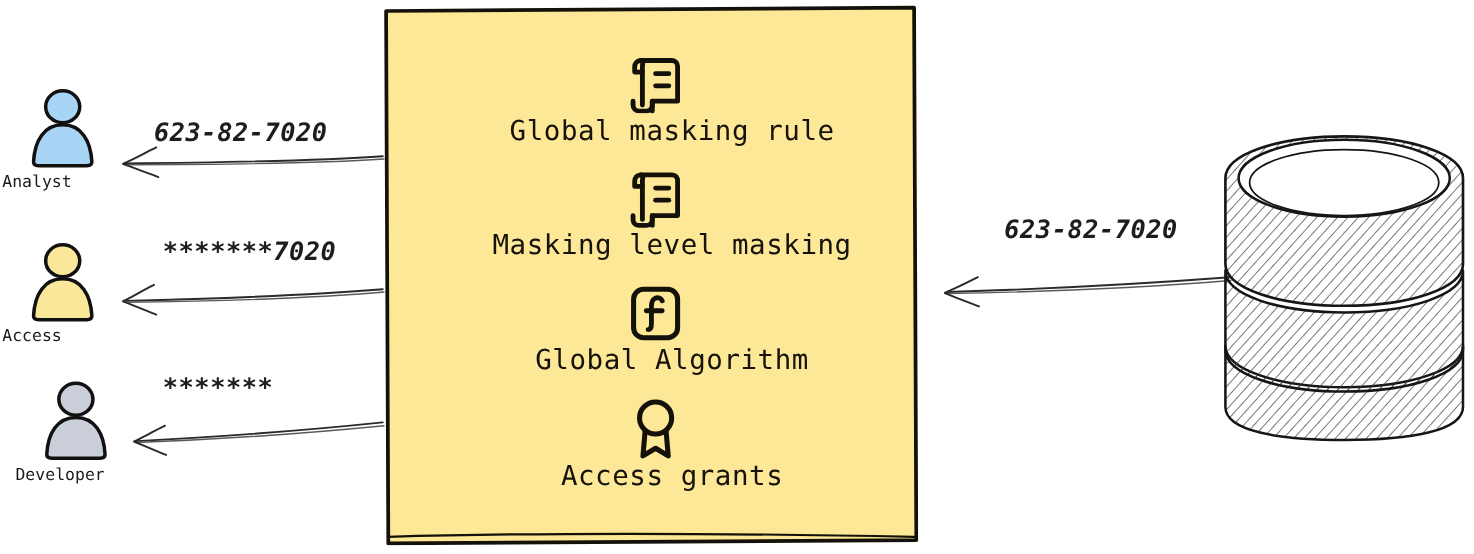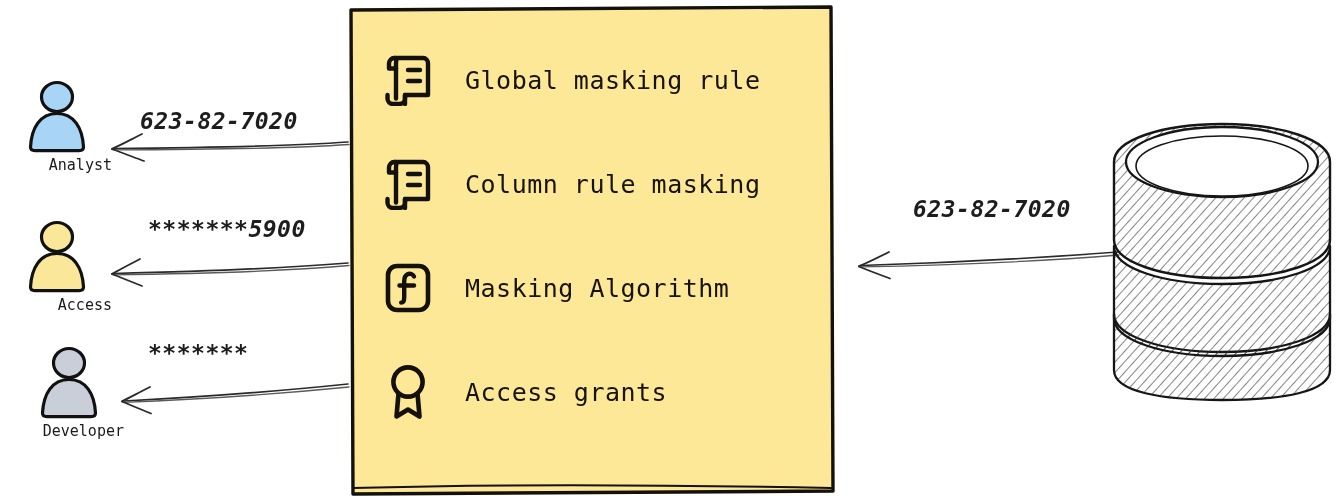--- a/index.html
+++ b/index.html
@@ -15,21 +15,21 @@
     width: 1340px;
     height: 504px;
     background: #ffffff;
     overflow: hidden;
   }
 
   
   .actor {
     position: absolute;
     width: 110px;
-    text-align: right;
+    text-align: left;
   }
   .actor-figure {
     width: 72px;
     height: 80px;
     margin: 0 auto;
     display: block;
   }
   .actor-label {
     font-family: "DejaVu Sans Mono", "Liberation Mono", monospace;
     font-size: 15px;
@@ -70,20 +70,21 @@
     position: absolute;
     left: 34px;
     top: 46px;
     width: 430px;
   }
   .panel-row {
     display: flex;
     align-items: center;
     height: 60px;
     margin-bottom: 44px;
+    flex-direction: column;
   }
   .panel-row:last-child { margin-bottom: 0; }
   .panel-icon {
     width: 54px;
     height: 56px;
     flex: 0 0 54px;
     display: flex;
     align-items: center;
     justify-content: center;
   }
@@ -137,21 +138,21 @@
   </div>
 
   <div class="flow" style="left:100px; top:245px; width:250px; height:44px;">
     <svg width="250" height="44" viewBox="0 0 250 44">
       <path d="M248 18 C200 22 120 26 14 28.5" fill="none" stroke="#2a2a2a" stroke-width="1.7" stroke-linecap="round"></path>
       <path d="M249 20.5 C198 25 118 28.6 13 29.8" fill="none" stroke="#5a5a5a" stroke-width="1.3" stroke-linecap="round"></path>
       <path d="M40 14 C28 20 19 25.5 12 28.8" fill="none" stroke="#2a2a2a" stroke-width="1.8" stroke-linecap="round"></path>
       <path d="M12 29 C21 32.5 31 36.5 42 41" fill="none" stroke="#2a2a2a" stroke-width="1.8" stroke-linecap="round"></path>
     </svg>
   </div>
-  <div class="flow-label" style="left:148px; top:216px;">*******5900</div>
+  <div class="flow-label" style="left:148px; top:216px;">*******7020</div>
 
   <div class="actor" style="left:14px; top:344px;">
     <svg class="actor-figure" viewBox="0 0 72 80">
       <ellipse cx="36" cy="19" rx="15.5" ry="14.5" fill="#c9ced8" stroke="#111" stroke-width="3.2"></ellipse>
       <path d="M36 35.5 C19 35.5 10.5 50 9.5 69 C9.5 71.6 11.4 72.6 14 72.6 L58 72.6 C60.6 72.6 62.5 71.6 62.5 69 C61.5 50 53 35.5 36 35.5 Z" fill="#c9ced8" stroke="#111" stroke-width="3.2" stroke-linejoin="round"></path>
     </svg>
     <div class="actor-label">Developer</div>
   </div>
 
   <div class="flow" style="left:110px; top:372px; width:240px; height:44px;">
@@ -190,32 +191,32 @@
         <span class="panel-icon">
           <svg width="50" height="52" viewBox="0 0 50 52">
             <path d="M11.5 4 L40 4 C43 4 45 6.5 45 9.5 L45 41 L22 41 L22 44.5 C22 47.6 19.6 50 16.4 50 L10 50 C6.8 50 4.5 47.6 4.5 44.5 L4.5 41" fill="none" stroke="#14110a" stroke-width="4.4" stroke-linejoin="round" stroke-linecap="round"></path>
             <path d="M11.5 4 C8.3 4 6 6.6 6 9.8 L6 14.5 L13 14.5 L13 9.8 C13 6.6 14.6 4 11.5 4 Z" fill="none" stroke="#14110a" stroke-width="4.4" stroke-linejoin="round"></path>
             <path d="M13 14.5 L13 44.5" fill="none" stroke="#14110a" stroke-width="4.4" stroke-linecap="round"></path>
             <path d="M22 41 L22 50" fill="none" stroke="#14110a" stroke-width="4.4" stroke-linecap="round"></path>
             <line x1="25" y1="16" x2="37" y2="16" stroke="#14110a" stroke-width="4.4" stroke-linecap="round"></line>
             <line x1="25" y1="27" x2="37" y2="27" stroke="#14110a" stroke-width="4.4" stroke-linecap="round"></line>
           </svg>
         </span>
-        <span class="panel-text">Column rule masking</span>
+        <span class="panel-text">Masking level masking</span>
       </div>
 
       <div class="panel-row">
         <span class="panel-icon">
           <svg width="50" height="52" viewBox="0 0 50 52">
             <rect x="5" y="4" width="40" height="44" rx="9" ry="9" fill="none" stroke="#14110a" stroke-width="4.6"></rect>
             <path d="M31 14.5 C30 12 27 11 24.5 12.2 C22 13.4 21.2 16.4 21.2 19.6 L21.2 35.5 C21.2 38.6 20.2 40.6 18.2 40.6" fill="none" stroke="#14110a" stroke-width="4.4" stroke-linecap="round"></path>
             <line x1="16.5" y1="23.5" x2="31" y2="23.5" stroke="#14110a" stroke-width="4.4" stroke-linecap="round"></line>
           </svg>
         </span>
-        <span class="panel-text">Masking Algorithm</span>
+        <span class="panel-text">Global Algorithm</span>
       </div>
 
       <div class="panel-row">
         <span class="panel-icon">
           <svg width="50" height="58" viewBox="0 0 50 58">
             <circle cx="25" cy="19" r="14.6" fill="none" stroke="#14110a" stroke-width="4.6"></circle>
             <path d="M15.5 30.5 L13.5 53.5 L25 46.5 L36.5 53.5 L34.5 30.5" fill="none" stroke="#14110a" stroke-width="4.6" stroke-linejoin="round" stroke-linecap="round"></path>
           </svg>
         </span>
         <span class="panel-text">Access grants</span>

